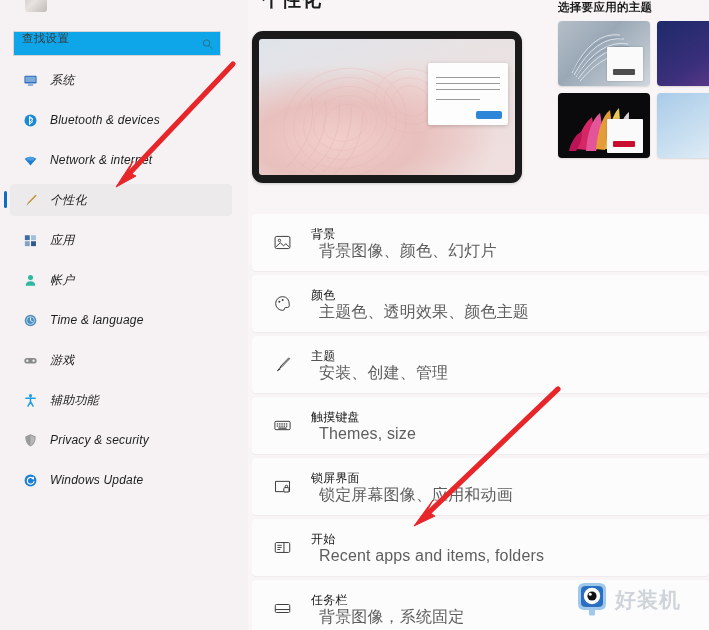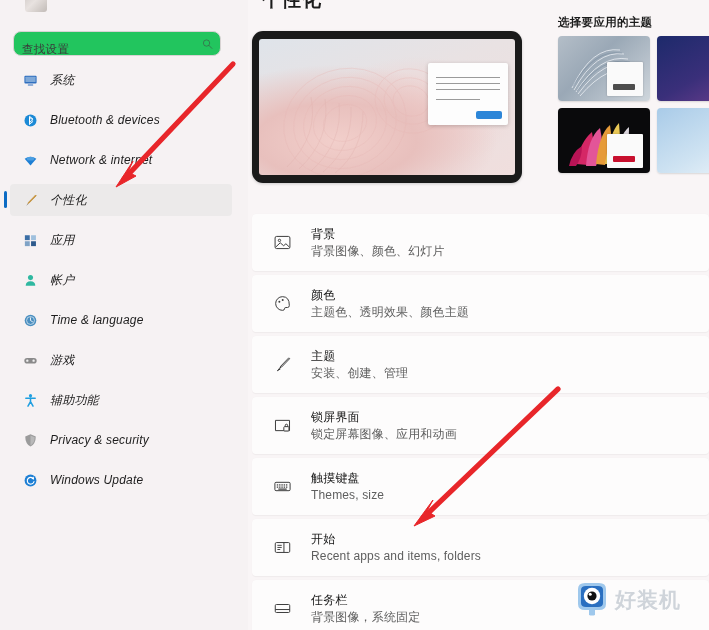--- a/index.html
+++ b/index.html
@@ -25,24 +25,24 @@
     border-radius:3px;
     background:linear-gradient(135deg,#c9c3bf 0%,#e6e0dd 45%,#b9b2ad 100%);
     opacity:.85;
     filter:blur(.3px);
   }
   .search-wrap{
     position:absolute;left:13px;top:31px;width:208px;height:25px;
   }
   .search-box{
     width:100%;height:100%;box-sizing:border-box;
-    background:#22c55e;
+    background:#0ea5e9;
     border:1px solid #d8d3d3;
-    border-radius:8px;
-    display:flex;align-items:flex-end;
+    border-radius:1px;
+    display:flex;align-items:flex-start;
     padding:0 8px;
     position:relative;
   }
   .search-box input{
     border:0;outline:0;background:transparent;
     font-family:inherit;font-size:11.5px;color:#3a3a3a;
     width:100%;padding:0;
     letter-spacing:.3px;
   }
   .search-box input::placeholder{color:#3a3a3a;}
@@ -117,21 +117,21 @@
   }
   .dlg-line{
     position:absolute;left:8px;height:1px;background:#9a9a9a;
   }
   .dlg-btn{
     position:absolute;right:6px;bottom:6px;width:26px;height:8px;
     background:#2d86d8;border-radius:2px;
   }
 
   .themes{
-    position:absolute;left:310px;top:15px;width:140px;
+    position:absolute;left:310px;top:0;width:140px;
   }
   .themes-label{
     font-size:11.5px;font-weight:bold;color:#1b1b1b;letter-spacing:.3px;
     margin-bottom:6px;white-space:nowrap;
   }
   .themes-grid{
     display:grid;
     grid-template-columns:92px 92px;
     grid-template-rows:65px 65px;
     gap:7px;
@@ -169,21 +169,21 @@
     box-shadow:0 .5px 1px rgba(0,0,0,.045);
     cursor:default;
   }
   .row-ic{
     width:20px;height:20px;flex:0 0 20px;margin-right:19px;
     display:flex;align-items:center;justify-content:center;
     color:#404040;
   }
   .row-txt{display:flex;flex-direction:column;justify-content:space-between;}
   .row-title{font-size:12px;color:#161616;line-height:15px;letter-spacing:.2px;}
-  .row-sub{font-size:12px;color:#5e5e5e;line-height:14px;margin-top:2px;letter-spacing:.15px;}
+  .row-sub{font-size:16px;color:#5e5e5e;line-height:14px;margin-top:2px;letter-spacing:.15px;margin-left:8px;}
 
   
   .arrows{position:absolute;left:0;top:0;width:709px;height:630px;pointer-events:none;}
   .watermark{
     position:absolute;left:573px;top:580px;
     display:flex;align-items:center;gap:4px;
   }
   .wm-text{
     font-size:21px;font-weight:bold;color:#cfd4da;letter-spacing:1px;
     font-family:Liberation Sans, sans-serif;
@@ -464,34 +464,20 @@
         </span>
         <span class="row-txt">
           <span class="row-title">主题</span>
           <span class="row-sub">安装、创建、管理</span>
         </span>
       </div>
 
       <div class="row">
         <span class="row-ic">
           <svg viewBox="0 0 20 20" width="19" height="19">
-              <path d="M2.6 4.6 L17.4 4.6 L17.4 15.4 L2.6 15.4 Z" fill="none" stroke="#3d3d3d" stroke-width="1.05" stroke-linejoin="round"></path>
-              <rect x="11.4" y="11.2" width="5.4" height="4.6" rx=".8" fill="#fdfcfc" stroke="#3d3d3d" stroke-width="1.05"></rect>
-              <path d="M12.9 11.2 L12.9 9.9 A1.25 1.25 0 0 1 15.4 9.9 L15.4 11.2" fill="none" stroke="#3d3d3d" stroke-width="1.05"></path>
-            </svg>
-        </span>
-        <span class="row-txt">
-          <span class="row-title">锁屏界面</span>
-          <span class="row-sub">锁定屏幕图像、应用和动画</span>
-        </span>
-      </div>
-
-      <div class="row">
-        <span class="row-ic">
-          <svg viewBox="0 0 20 20" width="19" height="19">
               <rect x="2" y="5.6" width="16" height="8.8" rx="1.2" fill="none" stroke="#3d3d3d" stroke-width="1.05"></rect>
               <g fill="#3d3d3d">
                 <rect x="4" y="7.7" width="1.5" height="1.3"></rect>
                 <rect x="6.4" y="7.7" width="1.5" height="1.3"></rect>
                 <rect x="8.8" y="7.7" width="1.5" height="1.3"></rect>
                 <rect x="11.2" y="7.7" width="1.5" height="1.3"></rect>
                 <rect x="13.6" y="7.7" width="1.5" height="1.3"></rect>
                 <rect x="4" y="10" width="1.5" height="1.3"></rect>
                 <rect x="6.4" y="10" width="1.5" height="1.3"></rect>
                 <rect x="8.8" y="10" width="1.5" height="1.3"></rect>
@@ -503,20 +489,34 @@
         </span>
         <span class="row-txt">
           <span class="row-title">触摸键盘</span>
           <span class="row-sub">Themes, size</span>
         </span>
       </div>
 
       <div class="row">
         <span class="row-ic">
           <svg viewBox="0 0 20 20" width="19" height="19">
+              <path d="M2.6 4.6 L17.4 4.6 L17.4 15.4 L2.6 15.4 Z" fill="none" stroke="#3d3d3d" stroke-width="1.05" stroke-linejoin="round"></path>
+              <rect x="11.4" y="11.2" width="5.4" height="4.6" rx=".8" fill="#fdfcfc" stroke="#3d3d3d" stroke-width="1.05"></rect>
+              <path d="M12.9 11.2 L12.9 9.9 A1.25 1.25 0 0 1 15.4 9.9 L15.4 11.2" fill="none" stroke="#3d3d3d" stroke-width="1.05"></path>
+            </svg>
+        </span>
+        <span class="row-txt">
+          <span class="row-title">锁屏界面</span>
+          <span class="row-sub">锁定屏幕图像、应用和动画</span>
+        </span>
+      </div>
+
+      <div class="row">
+        <span class="row-ic">
+          <svg viewBox="0 0 20 20" width="19" height="19">
               <rect x="2.4" y="4.8" width="15.2" height="10.4" rx="1.3" fill="none" stroke="#3d3d3d" stroke-width="1.05"></rect>
               <line x1="11.5" y1="4.8" x2="11.5" y2="15.2" stroke="#3d3d3d" stroke-width="1.05"></line>
               <g fill="#3d3d3d">
                 <rect x="4.6" y="7.2" width="4.6" height="1"></rect>
                 <rect x="4.6" y="9.4" width="4.6" height="1"></rect>
                 <rect x="4.6" y="11.6" width="3" height="1"></rect>
               </g>
             </svg>
         </span>
         <span class="row-txt">

